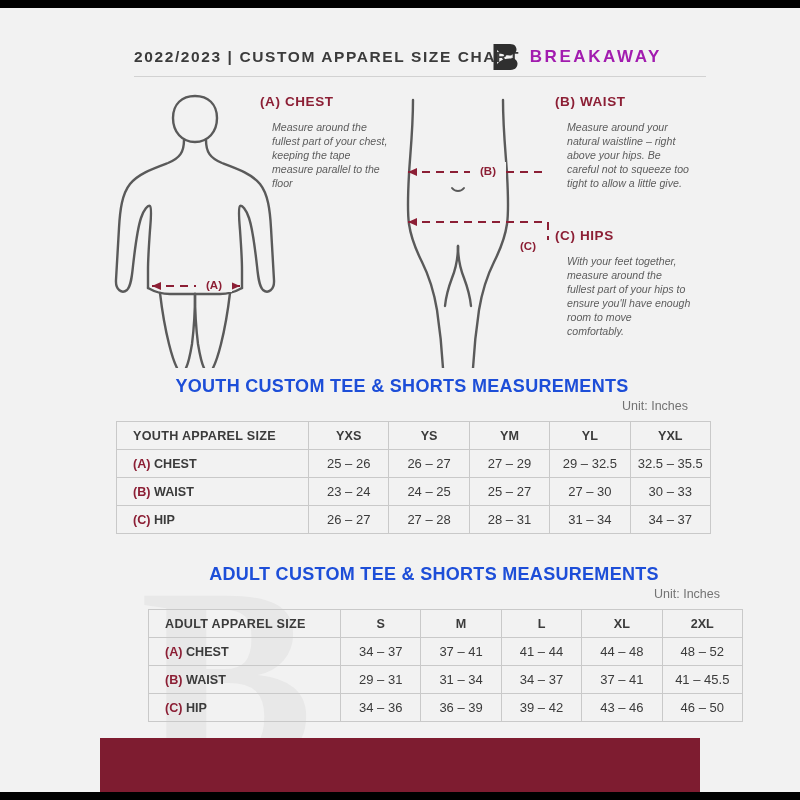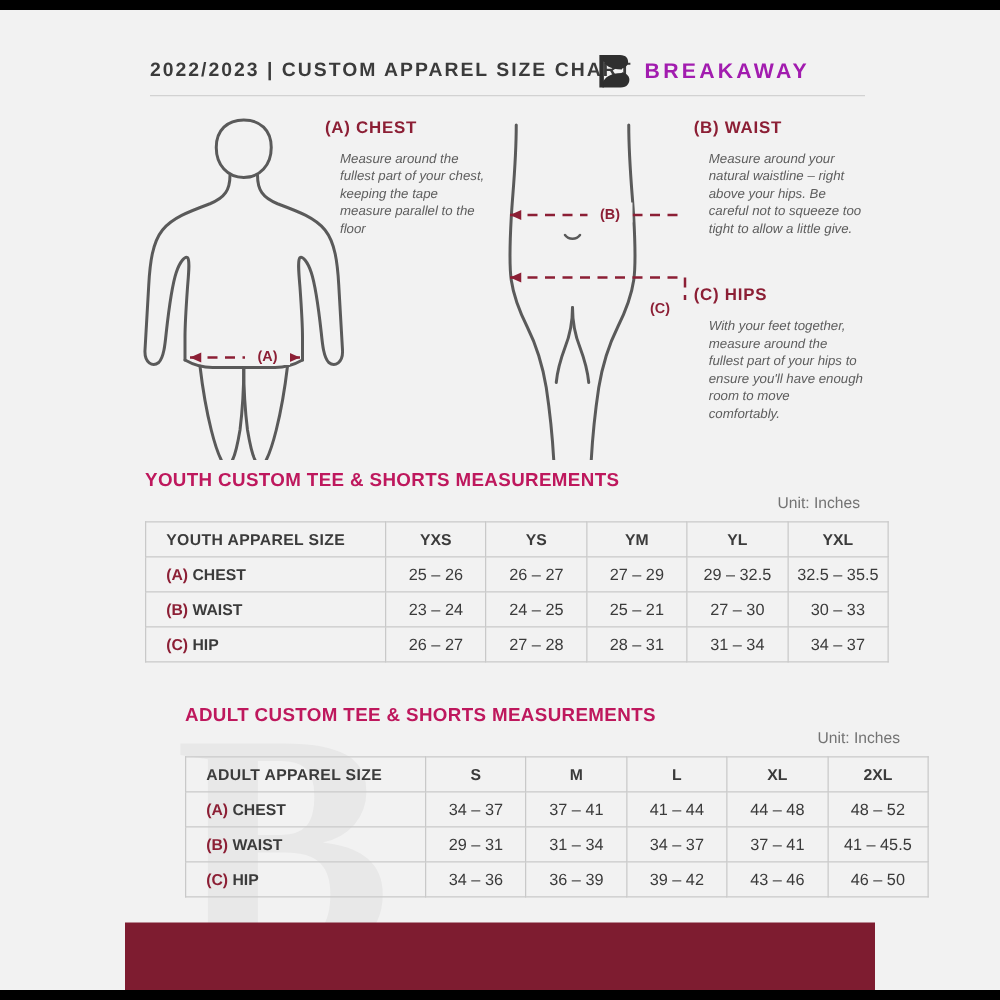--- a/index.html
+++ b/index.html
@@ -35,21 +35,21 @@
     font-family: "Liberation Serif", serif;
     font-size: 260px;
     font-weight: bold;
     color: #e8e8e8;
     line-height: 1;
     user-select: none;
   }
   
   .header {
     position: absolute;
-    left: 4px;
+    left: 18px;
     top: 16px;
     width: 756px;
     height: 48px;
   }
   .header-title {
     position: absolute;
     left: 116px;
     top: 24px;
     font-size: 15.5px;
     font-weight: bold;
@@ -122,23 +122,24 @@
   
   .section {
     position: absolute;
     left: 116px;
     width: 572px;
   }
   .sec-youth { top: 368px; }
   .sec-adult { top: 556px; margin-left: 32px; }
 
   .sec-title {
-    font-size: 15px;
-    font-weight: bold;
-    color: #be185d;
+    text-align: center;
+    font-size: 18px;
+    font-weight: bold;
+    color: #1d4ed8;
     letter-spacing: 0.3px;
   }
   .sec-unit {
     text-align: right;
     font-size: 12.5px;
     color: #737373;
     margin-top: 2px;
     margin-bottom: 8px;
   }
   table {
@@ -330,21 +331,21 @@
             <td>25 – 26</td>
             <td>26 – 27</td>
             <td>27 – 29</td>
             <td>29 – 32.5</td>
             <td>32.5 – 35.5</td>
           </tr>
           <tr>
             <td class="rowhead"><span class="tag">(B)</span> <span>WAIST</span></td>
             <td>23 – 24</td>
             <td>24 – 25</td>
-            <td>25 – 21</td>
+            <td>25 – 27</td>
             <td>27 – 30</td>
             <td>30 – 33</td>
           </tr>
           <tr>
             <td class="rowhead"><span class="tag">(C)</span> <span>HIP</span></td>
             <td>26 – 27</td>
             <td>27 – 28</td>
             <td>28 – 31</td>
             <td>31 – 34</td>
             <td>34 – 37</td>

